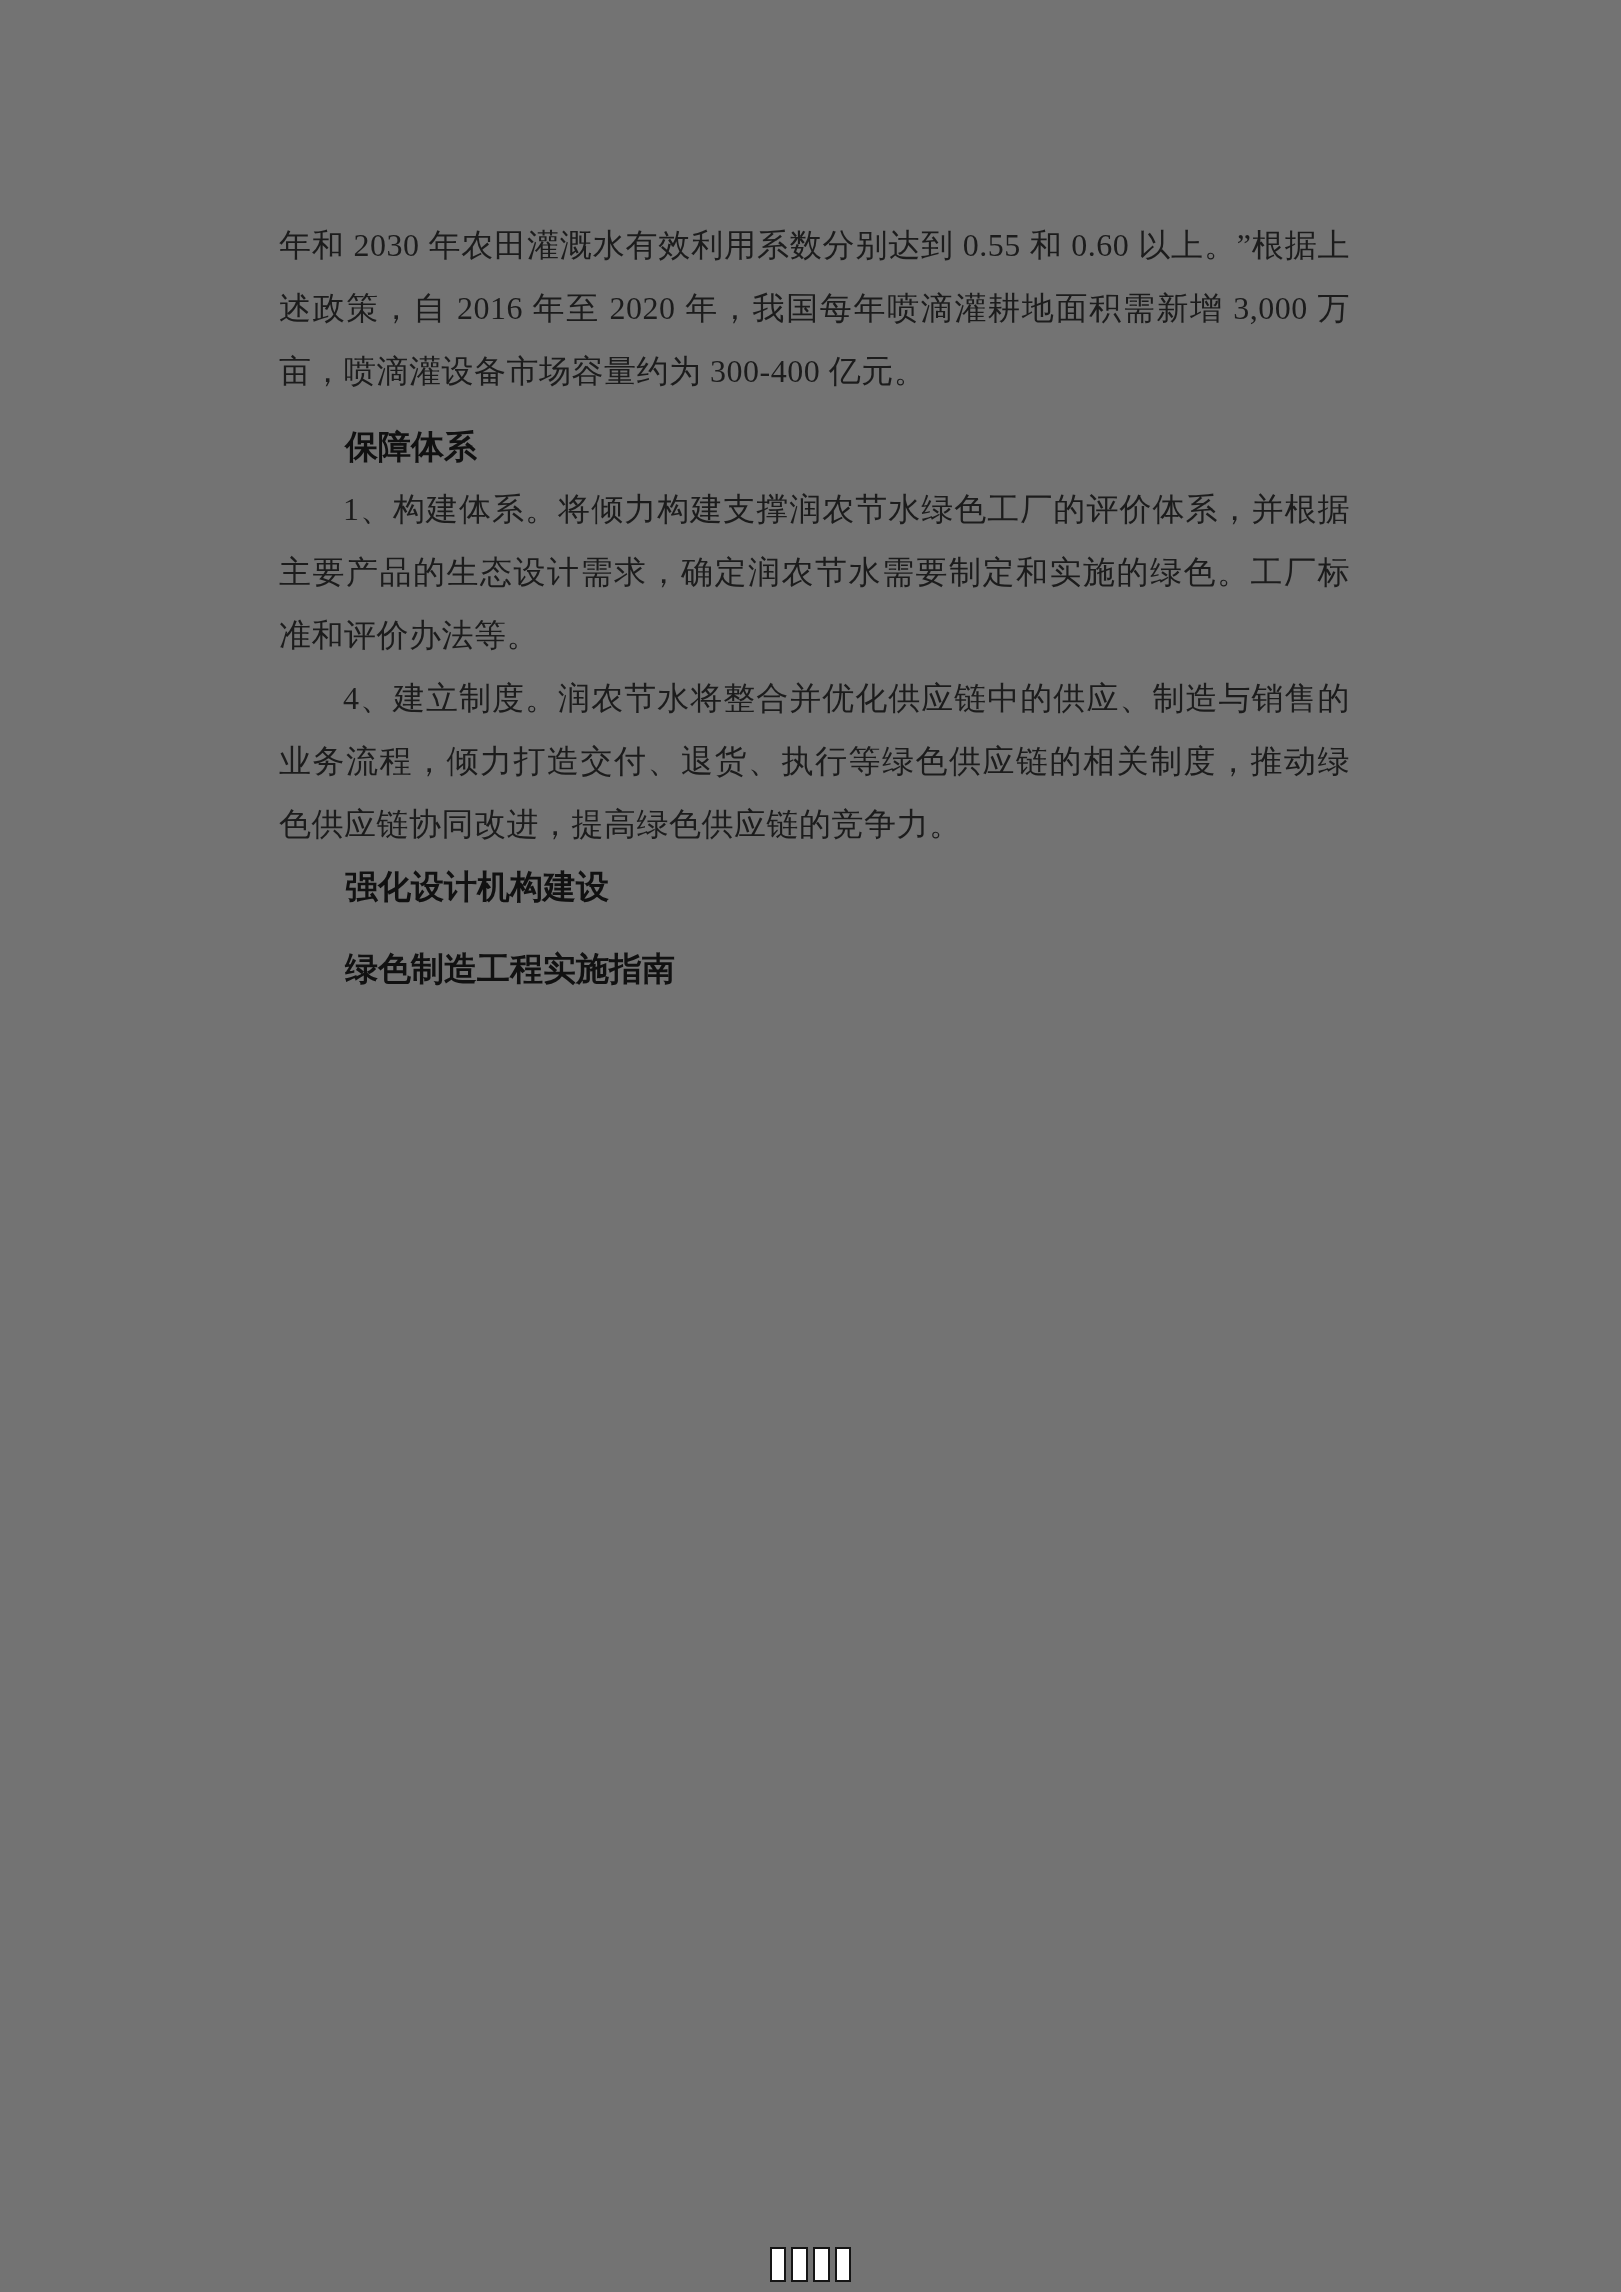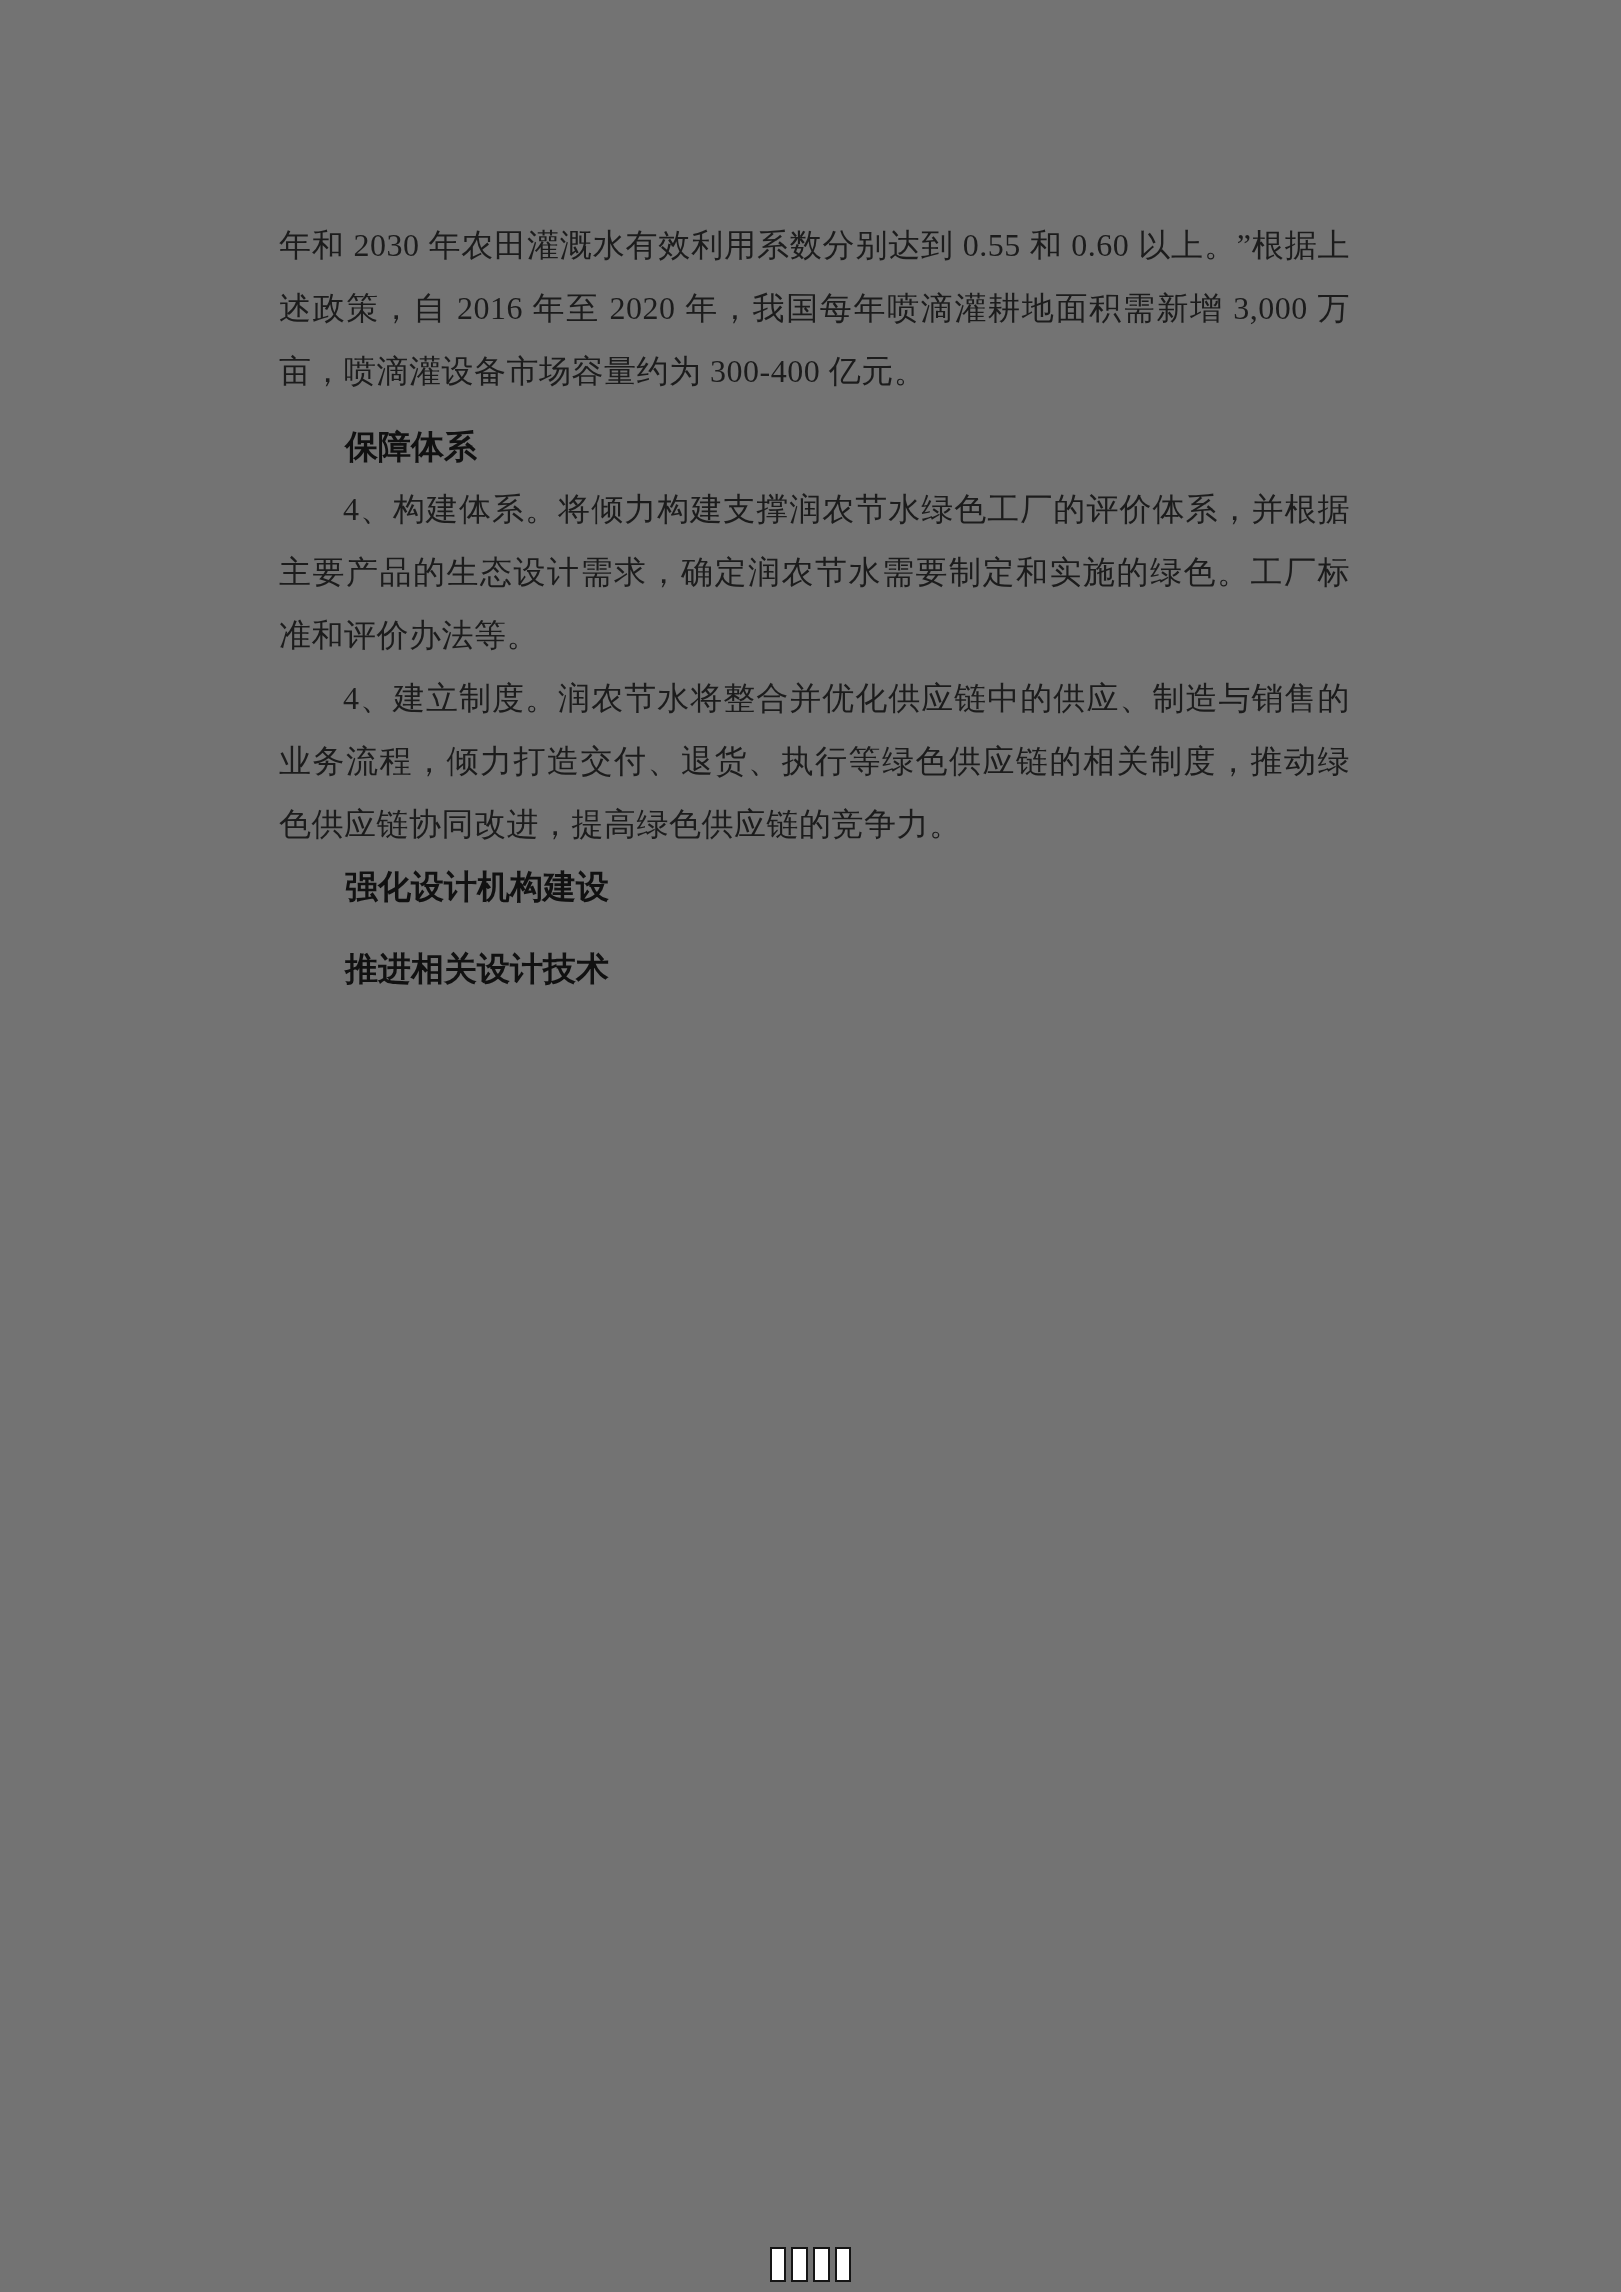--- a/index.html
+++ b/index.html
@@ -73,29 +73,29 @@
 </head>
 <body>
 
 <div class="page">
   <div class="content">
 
     <p class="para">年和 2030 年农田灌溉水有效利用系数分别达到 0.55 和 0.60 以上。”根据上述政策，自 2016 年至 2020 年，我国每年喷滴灌耕地面积需新增 3,000 万亩，喷滴灌设备市场容量约为 300-400 亿元。</p>
 
     <h3 class="heading h-sub">保障体系</h3>
 
-    <p class="para indent">4、构建体系。将倾力构建支撑润农节水绿色工厂的评价体系，并根据主要产品的生态设计需求，确定润农节水需要制定和实施的绿色。工厂标准和评价办法等。</p>
+    <p class="para indent">1、构建体系。将倾力构建支撑润农节水绿色工厂的评价体系，并根据主要产品的生态设计需求，确定润农节水需要制定和实施的绿色。工厂标准和评价办法等。</p>
 
     <p class="para indent">4、建立制度。润农节水将整合并优化供应链中的供应、制造与销售的业务流程，倾力打造交付、退货、执行等绿色供应链的相关制度，推动绿色供应链协同改进，提高绿色供应链的竞争力。</p>
 
 
     <h3 class="heading h-major">强化设计机构建设</h3>
 
 
-    <h3 class="heading h-major">推进相关设计技术</h3>
+    <h3 class="heading h-major">绿色制造工程实施指南</h3>
 
 
   </div>
 
   <div class="footer">
     <span class="tofu-run">
         <span class="tofu"></span>
         <span class="tofu"></span>
         <span class="tofu"></span>
         <span class="tofu"></span>

